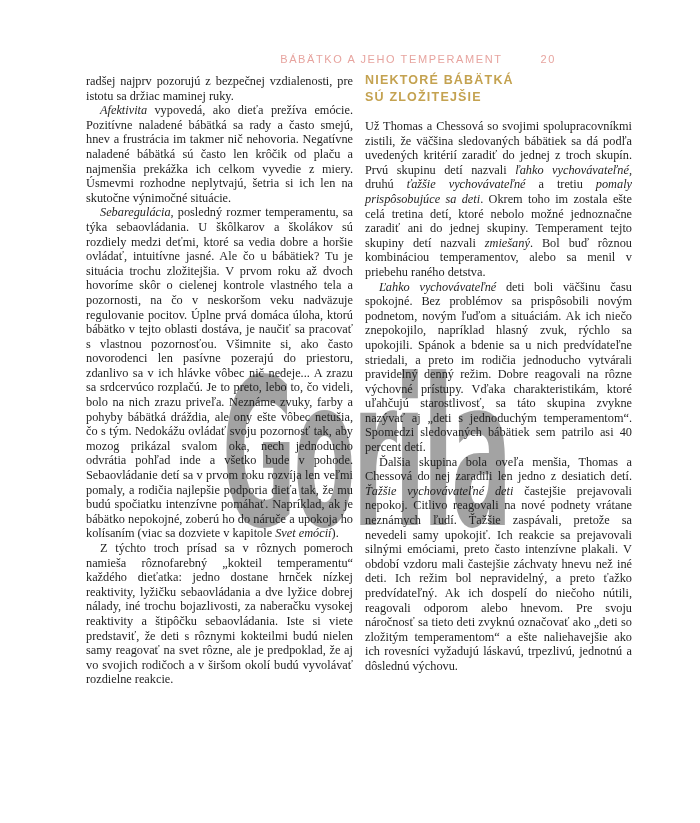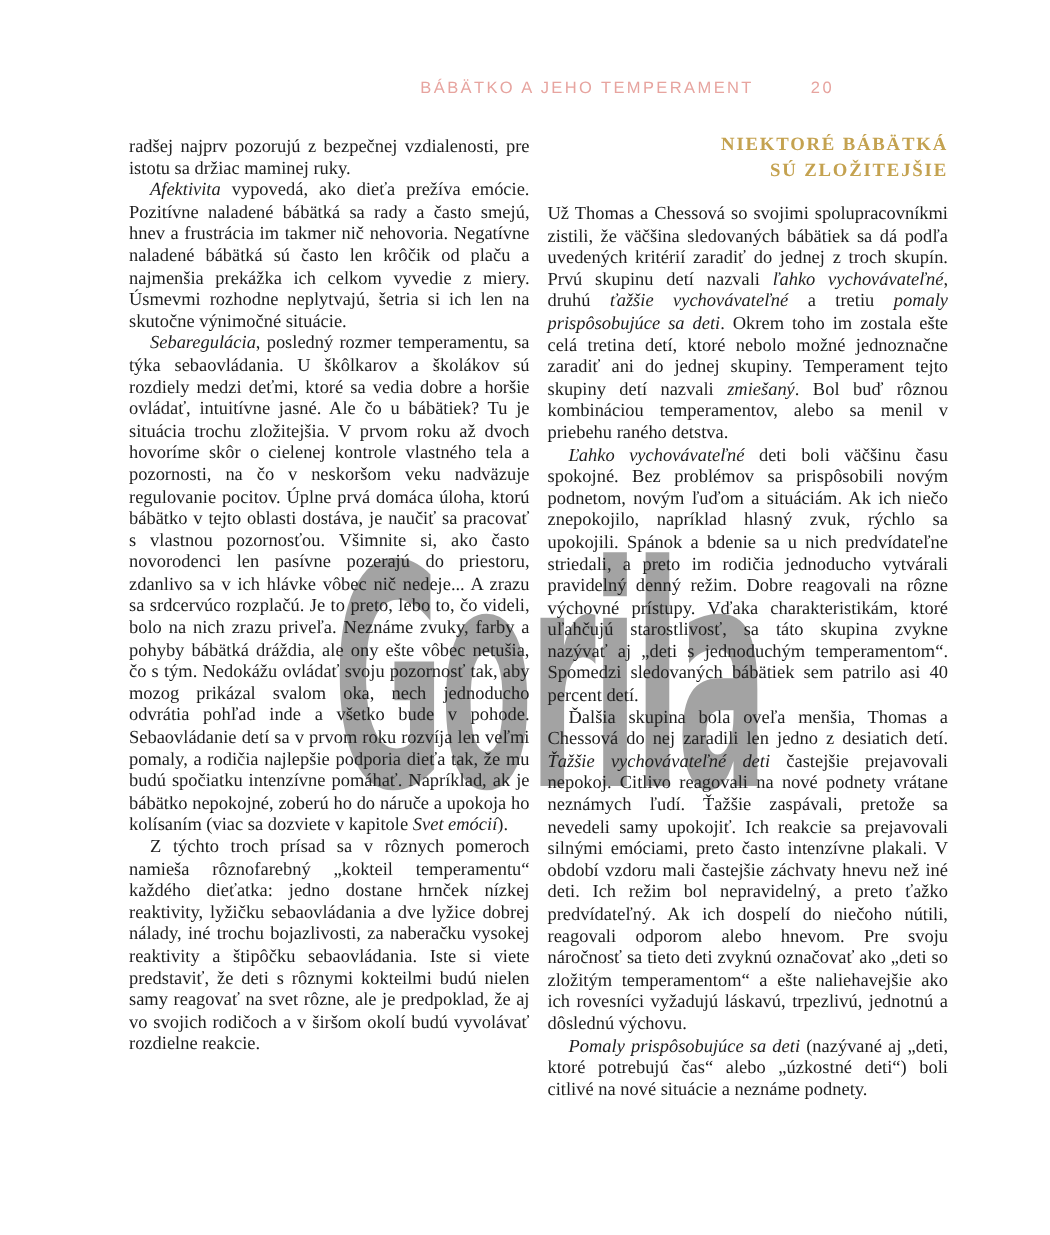--- a/index.html
+++ b/index.html
@@ -24,35 +24,35 @@
   }
   .watermark{
     position:absolute;top:352px;left:222px;z-index:0;
     font-family:"DejaVu Sans",sans-serif;font-weight:bold;
     font-size:205px;line-height:1;letter-spacing:-6px;
     transform:scaleX(0.44);transform-origin:left top;
     color:var(--watermark-gray);
     white-space:nowrap;
   }
   .columns{
-    position:absolute;top:88px;left:86px;width:546px;
+    position:absolute;top:72px;left:86px;width:546px;
     display:flex;gap:12px;z-index:1;
   }
   .col{
     width:267px;
     font-family:"Liberation Serif",serif;
     font-size:12.3px;line-height:14.6px;
     color:var(--body-text);
     text-align:justify;
     hyphens:auto;-webkit-hyphens:auto;
   }
   .col-left{padding-top:2px;}
   .section-heading{
-    text-align:right;margin:0 0 13px 0;
-    font-family:Liberation Serif, serif;
+    text-align:left;margin:0 0 13px 0;
+    font-family:Liberation Sans, sans-serif;
     font-size:12.5px;line-height:17px;letter-spacing:1.2px;
     font-weight:bold;color:var(--heading-gold);
   }
   p.para{margin:0;padding:0;}
   p.para.indent{text-indent:14px;}
   p.para em{}
 </style>
 </head>
 <body>
 
@@ -74,18 +74,17 @@
       </div>
     <div class="col col-right">
       <h2 class="section-heading">
         <span>NIEKTORÉ BÁBÄTKÁ</span><br>
         <span>SÚ ZLOŽITEJŠIE</span>
       </h2>
       <div id="right-col-body">
           <p class="para"><span>Už Thomas a Chessová so svojimi spolupracovníkmi zistili, že väčšina sledovaných bábätiek sa dá podľa uvedených kritérií zaradiť do jednej z troch skupín. Prvú skupinu detí nazvali </span><em>ľahko vychovávateľné</em><span>, druhú </span><em>ťažšie vychovávateľné</em><span> a tretiu </span><em>pomaly prispôsobujúce sa deti</em><span>. Okrem toho im zostala ešte celá tretina detí, ktoré nebolo možné jednoznačne zaradiť ani do jednej skupiny. Temperament tejto skupiny detí nazvali </span><em>zmiešaný</em><span>. Bol buď rôznou kombináciou temperamentov, alebo sa menil v priebehu raného detstva.</span></p>
           <p class="para indent"><em>Ľahko vychovávateľné</em><span> deti boli väčšinu času spokojné. Bez problémov sa prispôsobili novým podnetom, novým ľuďom a situáciám. Ak ich niečo znepokojilo, napríklad hlasný zvuk, rýchlo sa upokojili. Spánok a bdenie sa u nich predvídateľne striedali, a preto im rodičia jednoducho vytvárali pravidelný denný režim. Dobre reagovali na rôzne výchovné prístupy. Vďaka charakteristikám, ktoré uľahčujú starostlivosť, sa táto skupina zvykne nazývať aj „deti s jednoduchým temperamentom“. Spomedzi sledovaných bábätiek sem patrilo asi 40 percent detí.</span></p>
           <p class="para indent"><span>Ďalšia skupina bola oveľa menšia, Thomas a Chessová do nej zaradili len jedno z desiatich detí. </span><em>Ťažšie vychovávateľné deti</em><span> častejšie prejavovali nepokoj. Citlivo reagovali na nové podnety vrátane neznámych ľudí. Ťažšie zaspávali, pretože sa nevedeli samy upokojiť. Ich reakcie sa prejavovali silnými emóciami, preto často intenzívne plakali. V období vzdoru mali častejšie záchvaty hnevu než iné deti. Ich režim bol nepravidelný, a preto ťažko predvídateľný. Ak ich dospelí do niečoho nútili, reagovali odporom alebo hnevom. Pre svoju náročnosť sa tieto deti zvyknú označovať ako „deti so zložitým temperamentom“ a ešte naliehavejšie ako ich rovesníci vyžadujú láskavú, trpezlivú, jednotnú a dôslednú výchovu.</span></p>
-          <p class="para indent"><em>Pomaly prispôsobujúce sa deti</em><span> (nazývané aj „deti, ktoré potrebujú čas“ alebo „úzkostné deti“) boli citlivé na nové situácie a neznáme podnety.</span></p>
         </div>
     </div>
   </div>
 
 </div>
 
 </body></html>

